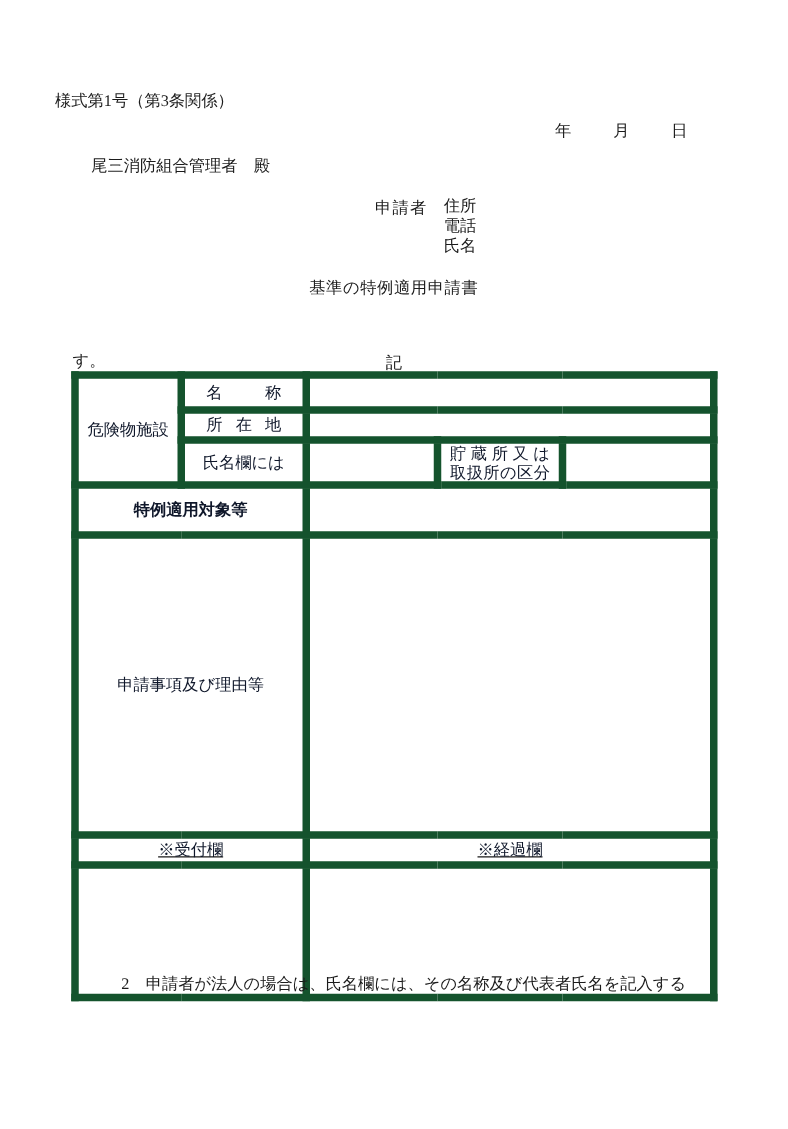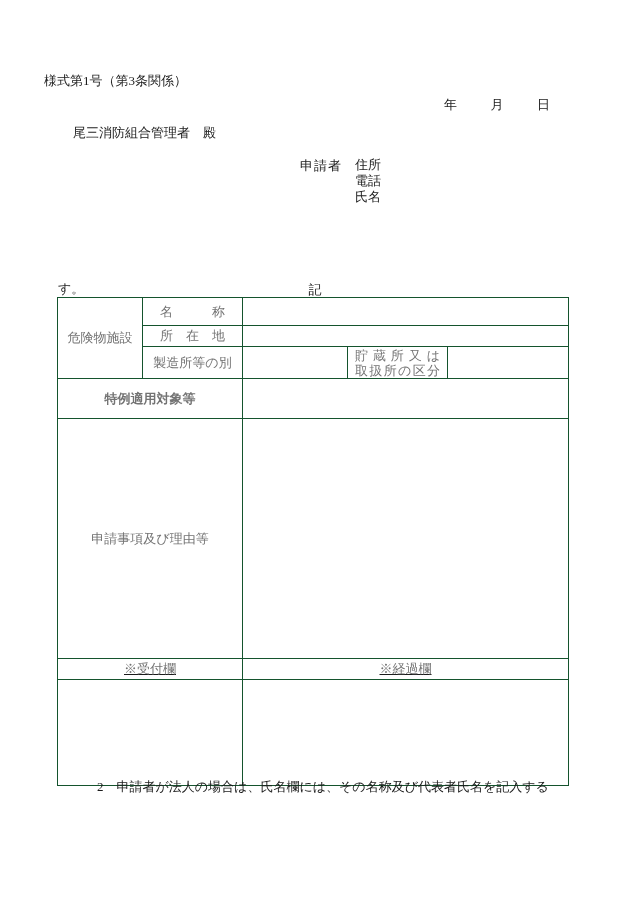--- a/index.html
+++ b/index.html
@@ -35,26 +35,26 @@
   .record-mark { left: 0; top: 281px; width: 630px; text-align: center; }
 
   table.form-table {
     position: absolute;
     left: 57px; top: 297px;
     border-collapse: collapse;
     table-layout: fixed;
     font-size: 13px;
   }
   table.form-table td {
-    border: 1px solid #14532d;
+    border: 6px solid #14532d;
     padding: 0;
     text-align: center;
     vertical-align: middle;
     font-size: 13px;
-    color: #737373;
+    color: #0f172a;
   }
   tr.r1 { height: 28px; }
   tr.r2 { height: 21px; }
   tr.r3 { height: 32px; }
   tr.r4 { height: 40px; font-weight: bold; }
   tr.r5 { height: 240px; }
   tr.r6 { height: 21px; text-decoration: underline; }
   tr.r7 { height: 106px; }
 
   .justify {
@@ -81,20 +81,21 @@
 
   <div class="abs addressee">尾三消防組合管理者　殿</div>
 
   <div class="abs applicant-label">申請者</div>
   <div class="abs applicant-fields">
     <div>住所</div>
     <div>電話</div>
     <div>氏名</div>
   </div>
 
+  <div class="abs doc-title">基準の特例適用申請書</div>
 
   <div class="abs body-text">
     <div>す。</div>
   </div>
 
   <div class="abs record-mark">記</div>
 
   <table class="form-table">
     <colgroup>
       <col style="width:85px">
@@ -111,21 +112,21 @@
       </td>
       <td colspan="3"></td>
     </tr>
     <tr class="r2">
       <td>
         <div class="justify pad-label">所在地</div>
       </td>
       <td colspan="3"></td>
     </tr>
     <tr class="r3">
-      <td>製造所等の別</td>
+      <td>氏名欄には</td>
       <td></td>
       <td>
         <div class="justify pad-storage">貯蔵所又は</div>
         <div class="justify pad-storage">取扱所の区分</div>
       </td>
       <td></td>
     </tr>
     <tr class="r4">
       <td colspan="2">特例適用対象等</td>
       <td colspan="3"></td>

